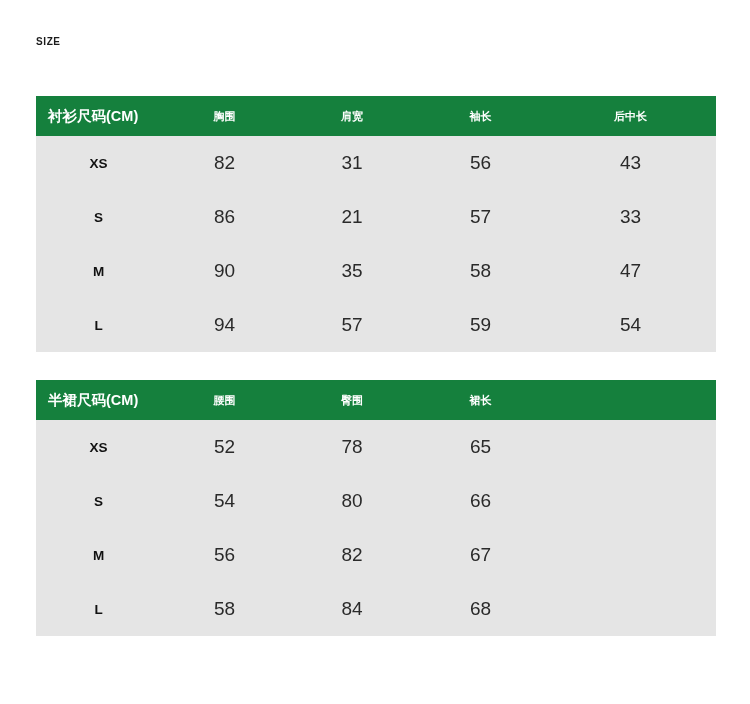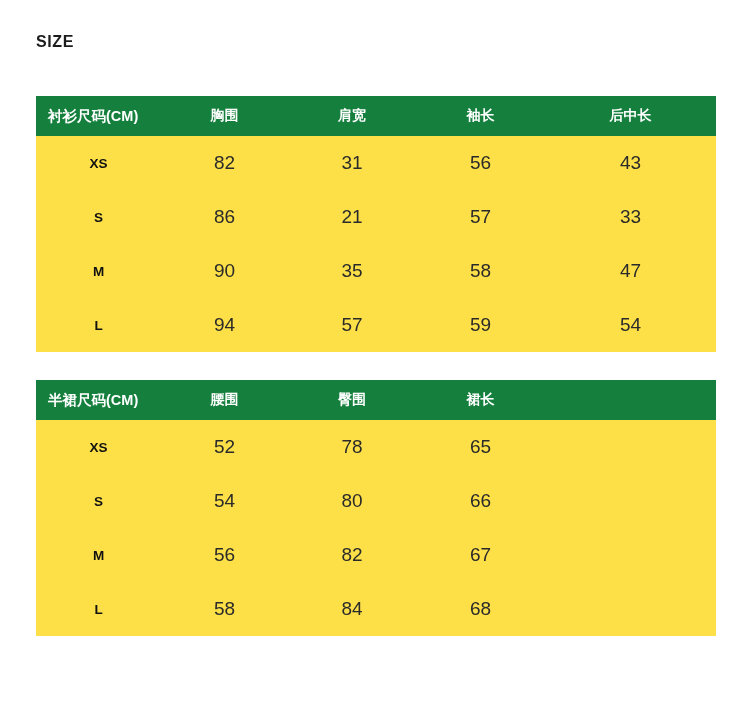--- a/index.html
+++ b/index.html
@@ -19,21 +19,21 @@
     width: 750px;
     height: 704px;
     background: #ffffff;
   }
 
   
   .section-title {
     position: absolute;
     left: 36px;
     top: 32px;
-    font-size: 16px;
+    font-size: 10px;
     font-weight: bold;
     letter-spacing: 0.6px;
     color: #1c1c1c;
     line-height: 20px;
   }
 
   
   .size-table {
     position: absolute;
     left: 36px;
@@ -43,36 +43,36 @@
   }
   .size-table.table-shirt { top: 96px; }
   .size-table.table-skirt { top: 380px; }
 
   .size-table thead tr {
     background: #15803d;
   }
   .size-table thead th {
     height: 40px;
     padding: 0;
-    font-size: 14px;
+    font-size: 11px;
     font-weight: bold;
     color: #ffffff;
     text-align: center;
     vertical-align: middle;
     border: 0;
     white-space: nowrap;
   }
   .size-table thead th.col-size {
     text-align: left;
     padding-left: 12px;
     font-size: 14.5px;
   }
 
   .size-table tbody tr {
-    background: #fde047;
+    background: #e5e5e5;
   }
   .size-table tbody td {
     height: 54px;
     padding: 0;
     font-size: 19px;
     font-weight: normal;
     color: #2a2a2a;
     text-align: center;
     vertical-align: middle;
     border: 0;

